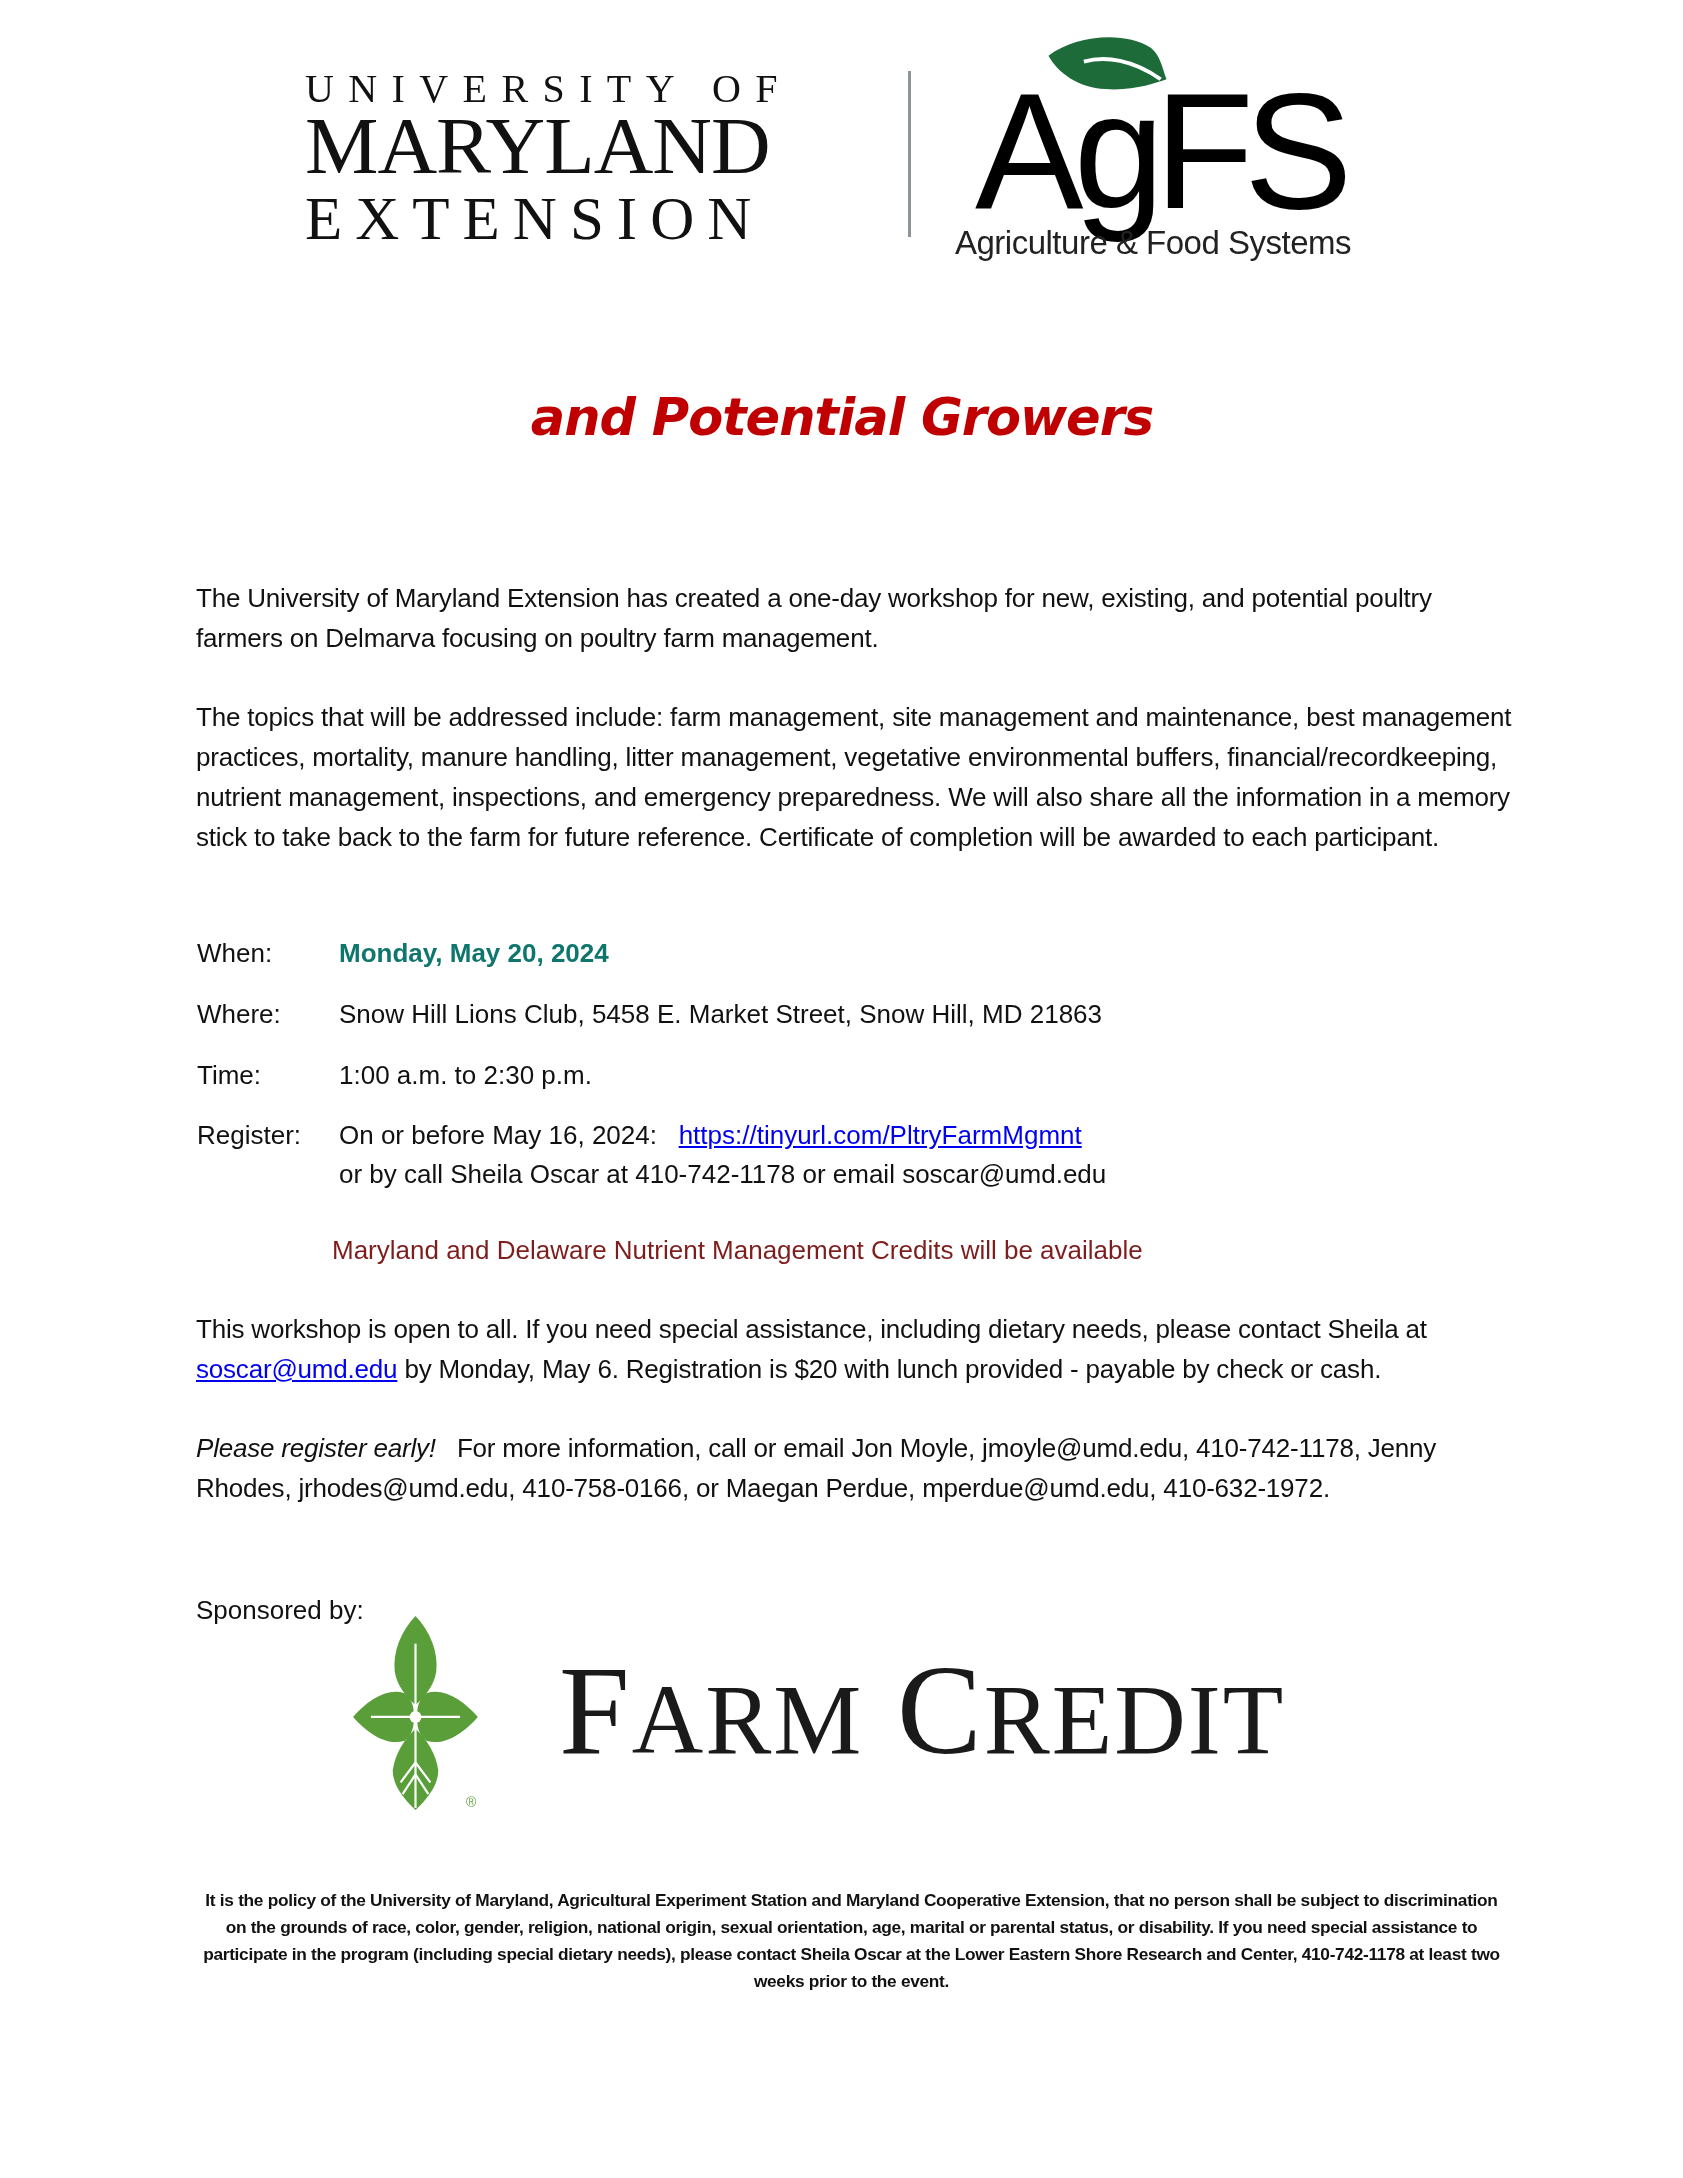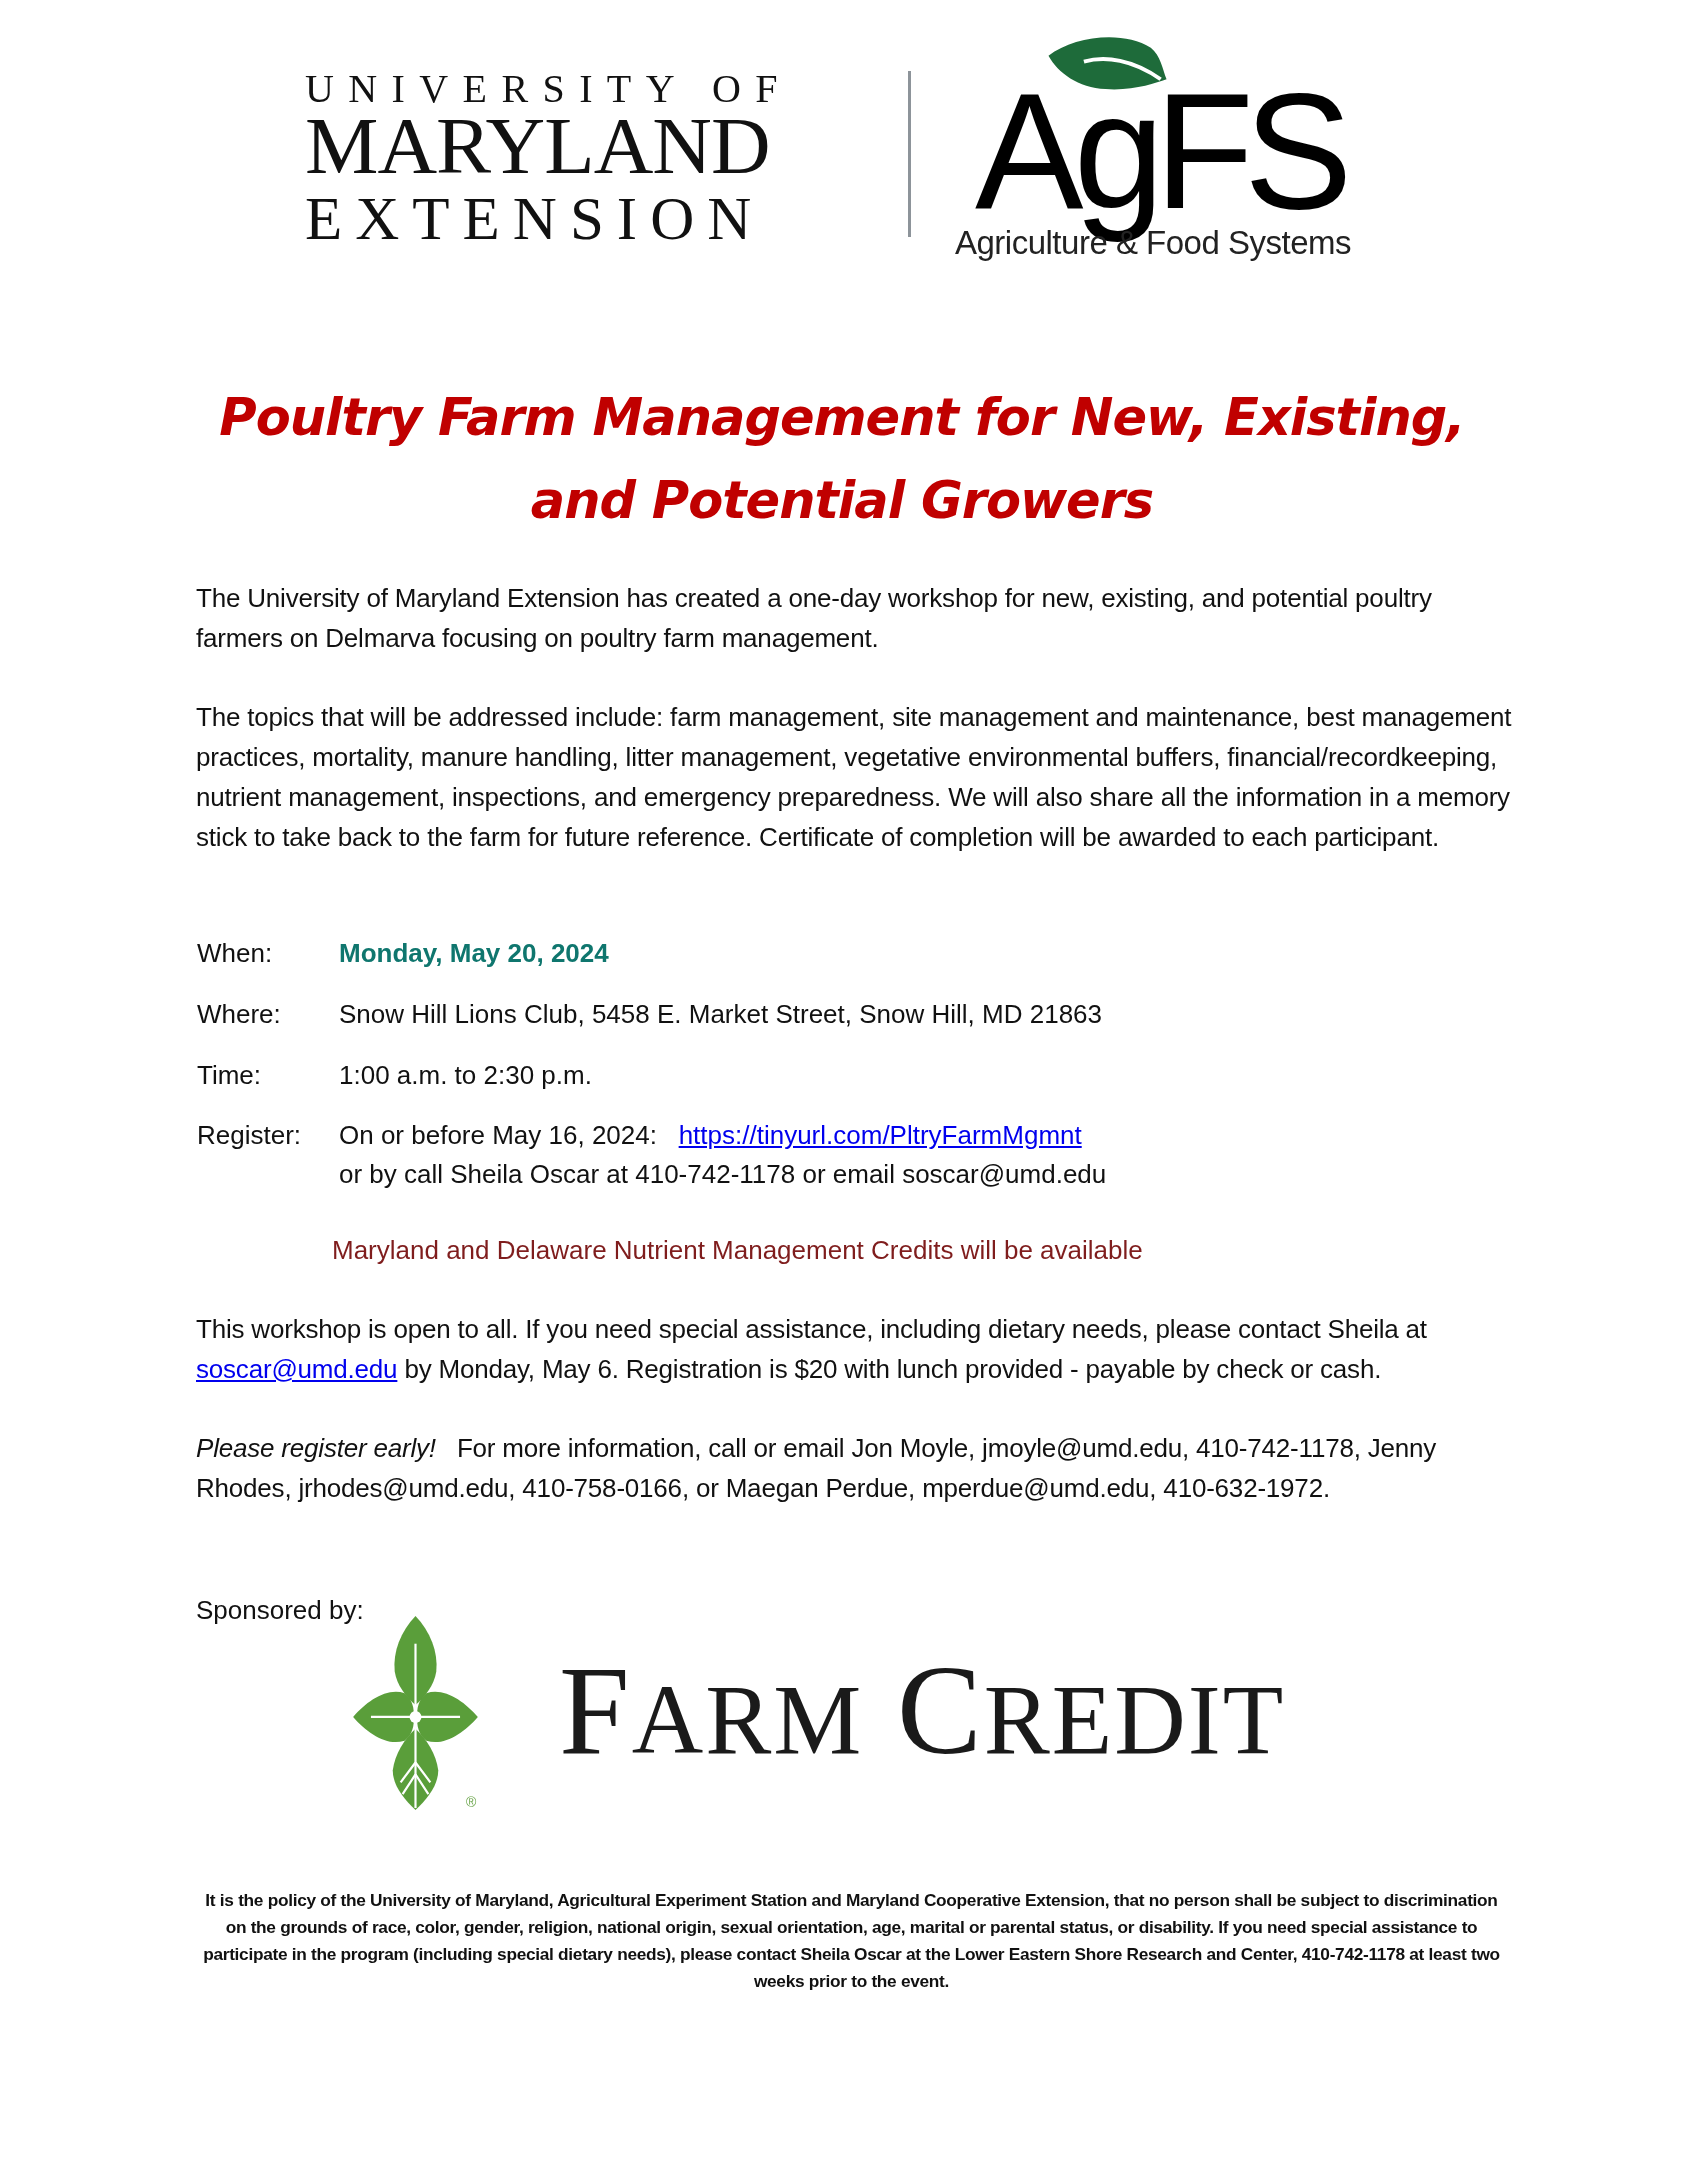--- a/index.html
+++ b/index.html
@@ -67,21 +67,20 @@
 <div class="abs agfs">
   <svg class="agfs-leaf" viewBox="0 0 130 62">
     <path d="M4 22 C30 2, 80 -4, 108 14 C118 22, 120 36, 124 46 C112 50, 90 58, 62 56 C34 54, 14 40, 4 22 Z" fill="#1e6b3a"></path>
     <path d="M40 28 C62 22, 90 26, 118 46" stroke="#ffffff" stroke-width="4" fill="none"></path>
   </svg>
   <div class="agfs-word">AgFS</div>
   <div class="agfs-tag">Agriculture &amp; Food Systems</div>
 </div>
 
 <div class="abs title">
-  <div>Poultry Farm Management for New, Existing,</div>
   <div>and Potential Growers</div>
 </div>
 
 <div class="abs p p1">The University of Maryland Extension has created a one-day workshop for new, existing, and potential poultry farmers on Delmarva focusing on poultry farm management.</div>
 <div class="abs p p2">The topics that will be addressed include:  farm management, site management and maintenance, best management practices, mortality, manure handling, litter management, vegetative environmental buffers, financial/recordkeeping, nutrient management, inspections, and emergency preparedness.  We will also share all the information in a memory stick to take back to the farm for future reference.  Certificate of completion will be awarded to each participant.</div>
 
 <div class="abs row-label" style="top:933px;">When:</div>
 <div class="abs row-value red-bold" style="top:933px;">Monday, May 20, 2024</div>
 
 <div class="abs row-label" style="top:994px;">Where:</div>

